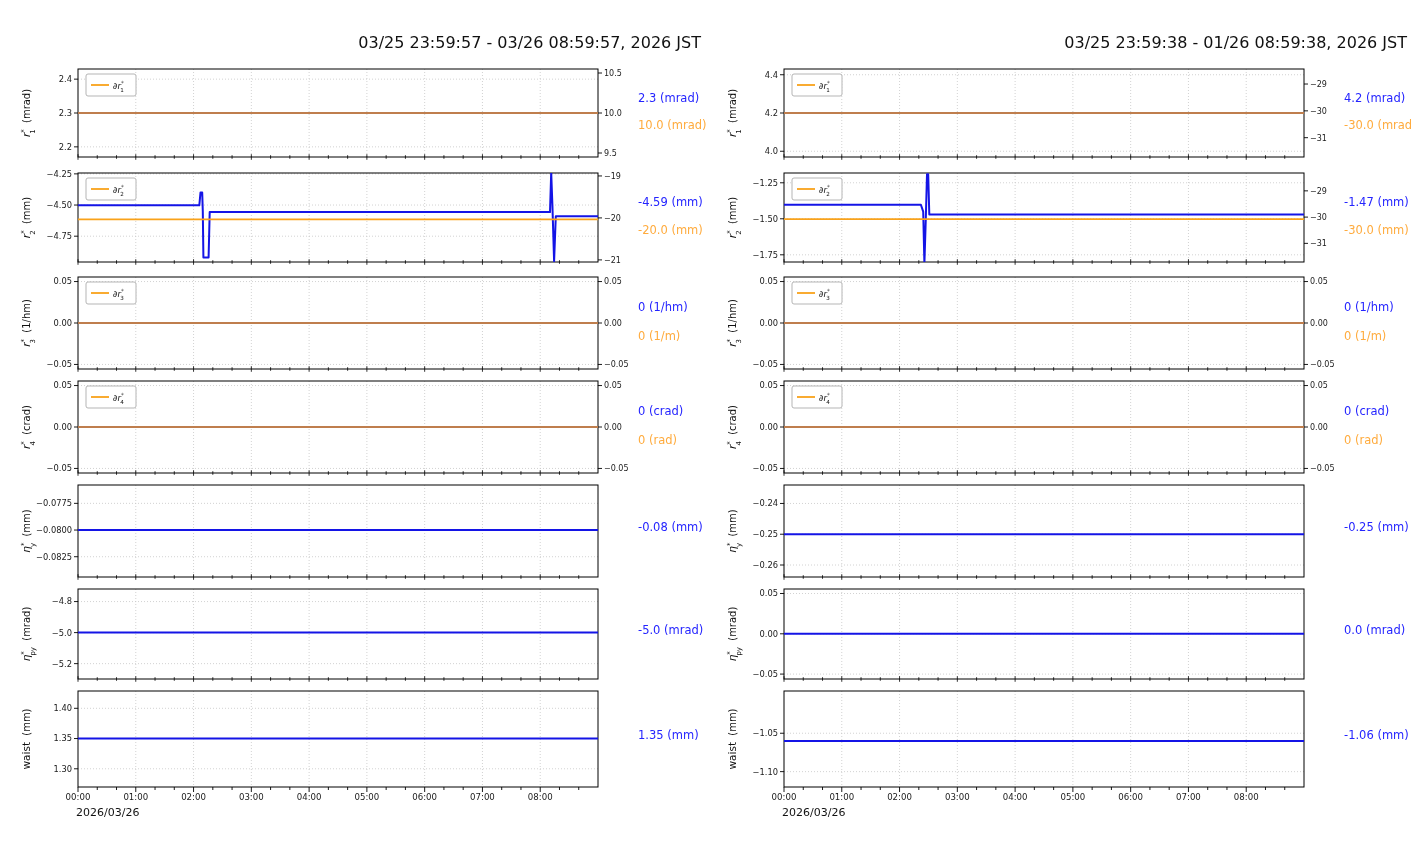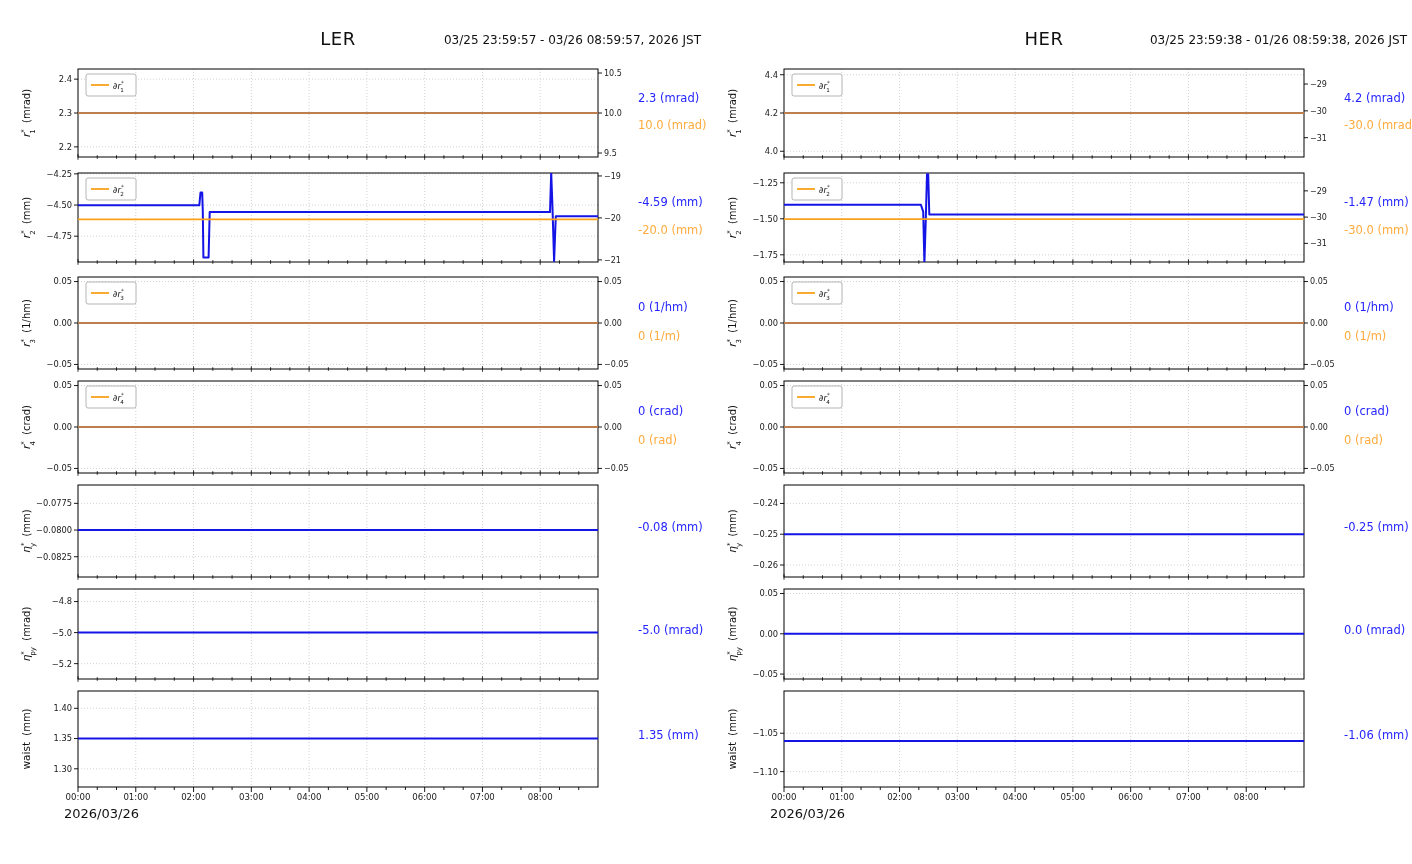--- a/index.html
+++ b/index.html
@@ -1,28 +1,27 @@
 <!DOCTYPE html>
 <html><head>
 <meta charset="utf-8">
 <style>
   html,body{margin:0;padding:0;background:#ffffff;}
   body{width:1412px;height:864px;overflow:hidden;font-family:"DejaVu Sans",sans-serif;position:relative;}
   .panel{position:absolute;top:0;width:706px;height:864px;}
   .panel-title{position:absolute;left:78px;width:520px;top:28px;text-align:center;
     font-size:18px;color:#111;letter-spacing:0.5px;}
-  .panel-ts{position:absolute;right:5px;top:33px;font-size:12px;color:#111;}
-  .panel-date{position:absolute;left:64px;top:806px;font-size:13px;color:#111;}
+  .panel-ts{position:absolute;right:5px;top:33px;font-size:16px;color:#111;}
+  .panel-date{position:absolute;left:76px;top:806px;font-size:11px;color:#111;}
   svg{position:absolute;left:0;top:0;font-family:"DejaVu Sans",sans-serif;}
 </style>
 </head>
 <body>
 
 <div class="panel" style="left:0;">
-  <div class="panel-title">LER</div>
   <div class="panel-ts">03/25 23:59:57 - 03/26 08:59:57, 2026 JST</div>
   <svg width="706" height="864" viewBox="0 0 706 864">
       <g>
         <clipPath id="clip-ler-0">
           <rect x="78" y="69" width="520" height="88"></rect>
         </clipPath>
         <line x1="135.77777777777777" y1="69" x2="135.77777777777777" y2="157" stroke="#c6c6c6" stroke-width="0.8" stroke-dasharray="1,2"></line>
         <line x1="193.55555555555554" y1="69" x2="193.55555555555554" y2="157" stroke="#c6c6c6" stroke-width="0.8" stroke-dasharray="1,2"></line>
         <line x1="251.33333333333331" y1="69" x2="251.33333333333331" y2="157" stroke="#c6c6c6" stroke-width="0.8" stroke-dasharray="1,2"></line>
         <line x1="309.1111111111111" y1="69" x2="309.1111111111111" y2="157" stroke="#c6c6c6" stroke-width="0.8" stroke-dasharray="1,2"></line>
@@ -440,21 +439,20 @@
         <rect x="78" y="691" width="520" height="96" fill="none" stroke="#000000" stroke-width="1"></rect>
         <polyline points="78.0,738.5 598.0,738.5" fill="none" stroke="#1414e6" stroke-width="2" stroke-linejoin="round" clip-path="url(#clip-ler-6)"></polyline>
         <text x="30" y="739" font-size="10.5" fill="#111" transform="rotate(-90 30 739)" text-anchor="middle"><tspan>waist</tspan><tspan font-size="9.975" dy="0" dx="3.15"> (mm)</tspan></text>
         <text x="638" y="739.16" font-size="11.5" fill="#2424ff">1.35 (mm)</text>
       </g>
     </svg>
   <div class="panel-date">2026/03/26</div>
 </div>
 
 <div class="panel" style="left:706px;">
-  <div class="panel-title">HER</div>
   <div class="panel-ts">03/25 23:59:38 - 01/26 08:59:38, 2026 JST</div>
   <svg width="706" height="864" viewBox="0 0 706 864">
       <g>
         <clipPath id="clip-her-0">
           <rect x="78" y="69" width="520" height="88"></rect>
         </clipPath>
         <line x1="135.77777777777777" y1="69" x2="135.77777777777777" y2="157" stroke="#c6c6c6" stroke-width="0.8" stroke-dasharray="1,2"></line>
         <line x1="193.55555555555554" y1="69" x2="193.55555555555554" y2="157" stroke="#c6c6c6" stroke-width="0.8" stroke-dasharray="1,2"></line>
         <line x1="251.33333333333331" y1="69" x2="251.33333333333331" y2="157" stroke="#c6c6c6" stroke-width="0.8" stroke-dasharray="1,2"></line>
         <line x1="309.1111111111111" y1="69" x2="309.1111111111111" y2="157" stroke="#c6c6c6" stroke-width="0.8" stroke-dasharray="1,2"></line>

